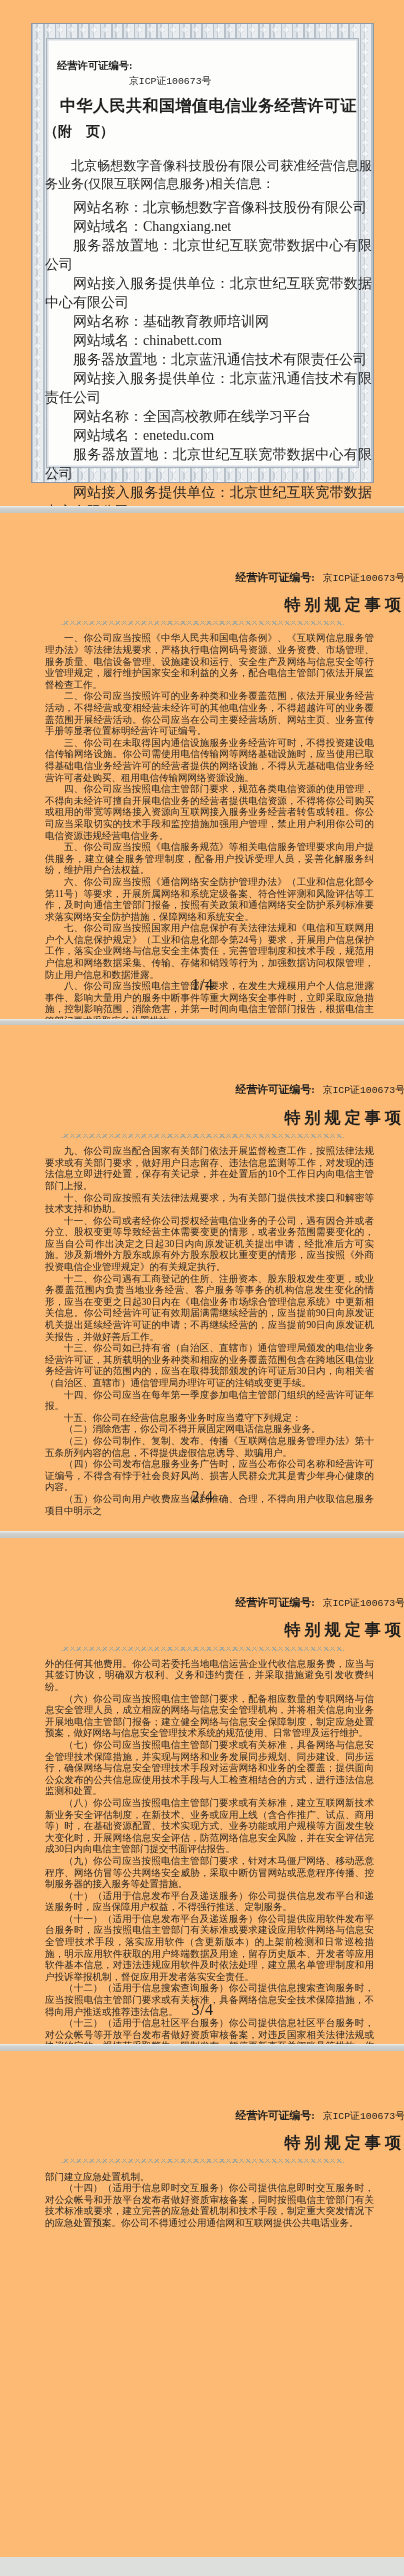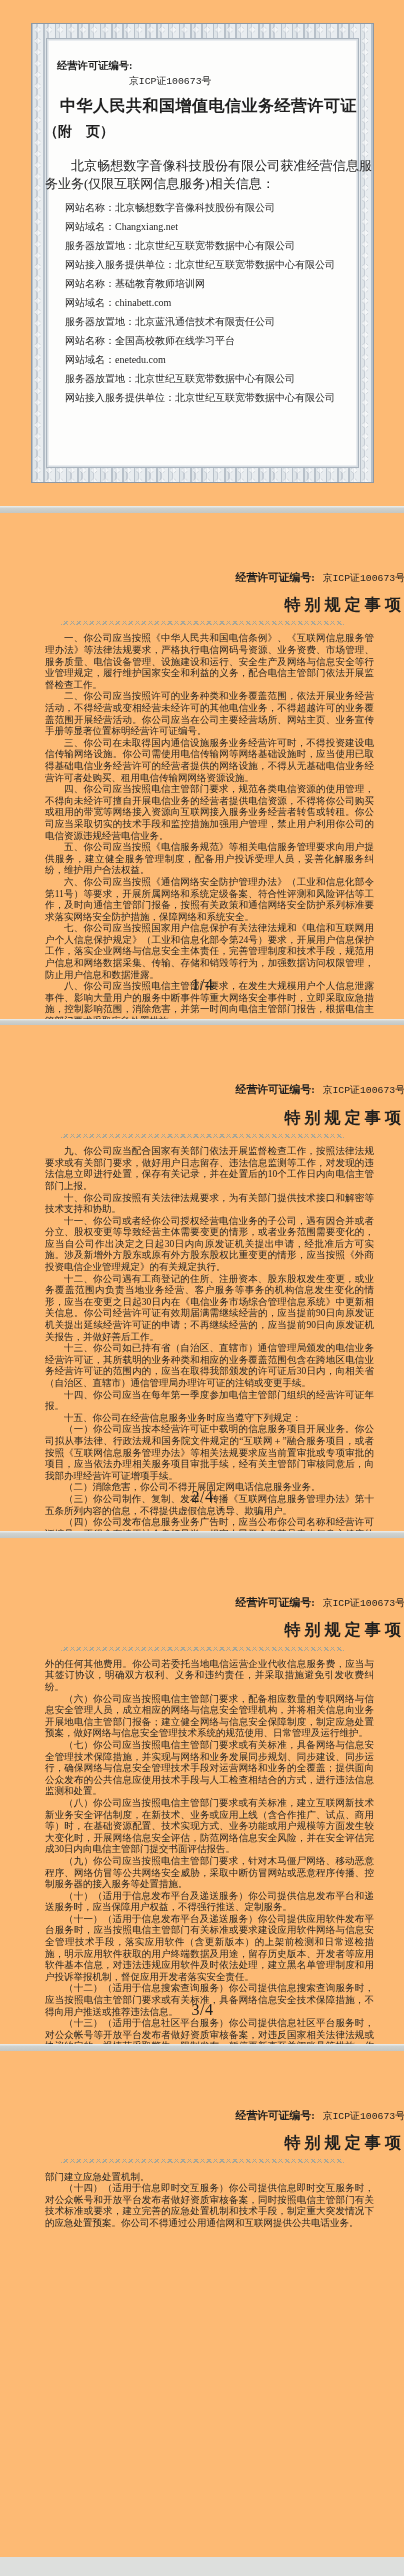--- a/index.html
+++ b/index.html
@@ -60,21 +60,21 @@
   .cover-intro{
     margin:15.5px 1px 0 1px;
     font-size:13px;
     line-height:18px;
     text-indent:2em;
     text-align:justify;
   }
   .entries{margin-top:5.2px;}
   .entry{
     margin:0 1px;
-    font-size:10px;
+    font-size:14px;
     line-height:19px;
     text-indent:2em;
     text-align:justify;
   }
   .e-val{font-family:inherit;}
 
   
   .prov-head{
     padding:58px 0 0 57px;
     font-size:10.8px;
@@ -143,20 +143,21 @@
           <p class="entry"><span class="e-lbl">服务器放置地：</span><span class="e-val">北京世纪互联宽带数据中心有限公司</span></p>
 
           <p class="entry"><span class="e-lbl">网站接入服务提供单位：</span><span class="e-val">北京世纪互联宽带数据中心有限公司</span></p>
 
           <p class="entry"><span class="e-lbl">网站名称：</span><span class="e-val">基础教育教师培训网</span></p>
 
           <p class="entry"><span class="e-lbl">网站域名：</span><span class="e-val">chinabett.com</span></p>
 
           <p class="entry"><span class="e-lbl">服务器放置地：</span><span class="e-val">北京蓝汛通信技术有限责任公司</span></p>
 
+          <p class="entry"><span class="e-lbl">网站接入服务提供单位：</span><span class="e-val">北京蓝汛通信技术有限责任公司</span></p>
 
           <p class="entry"><span class="e-lbl">网站名称：</span><span class="e-val">全国高校教师在线学习平台</span></p>
 
           <p class="entry"><span class="e-lbl">网站域名：</span><span class="e-val">enetedu.com</span></p>
 
           <p class="entry"><span class="e-lbl">服务器放置地：</span><span class="e-val">北京世纪互联宽带数据中心有限公司</span></p>
 
           <p class="entry"><span class="e-lbl">网站接入服务提供单位：</span><span class="e-val">北京世纪互联宽带数据中心有限公司</span></p>
         </div>
     </div>
@@ -211,21 +212,20 @@
         <p class="para">十一、你公司或者经你公司授权经营电信业务的子公司，遇有因合并或者分立、股权变更等导致经营主体需要变更的情形，或者业务范围需要变化的，应当自公司作出决定之日起30日内向原发证机关提出申请，经批准后方可实施。涉及新增外方股东或原有外方股东股权比重变更的情形，应当按照《外商投资电信企业管理规定》的有关规定执行。</p>
 
         <p class="para">十二、你公司遇有工商登记的住所、注册资本、股东股权发生变更，或业务覆盖范围内负责当地业务经营、客户服务等事务的机构信息发生变化的情形，应当在变更之日起30日内在《电信业务市场综合管理信息系统》中更新相关信息。你公司经营许可证有效期届满需继续经营的，应当提前90日向原发证机关提出延续经营许可证的申请；不再继续经营的，应当提前90日向原发证机关报告，并做好善后工作。</p>
 
         <p class="para">十三、你公司如已持有省（自治区、直辖市）通信管理局颁发的电信业务经营许可证，其所载明的业务种类和相应的业务覆盖范围包含在跨地区电信业务经营许可证的范围内的，应当在取得我部颁发的许可证后30日内，向相关省（自治区、直辖市）通信管理局办理许可证的注销或变更手续。</p>
 
         <p class="para">十四、你公司应当在每年第一季度参加电信主管部门组织的经营许可证年报。</p>
 
         <p class="para">十五、你公司在经营信息服务业务时应当遵守下列规定：</p>
 
-        <p class="para">（一）你公司应当按本经营许可证中载明的信息服务项目开展业务。你公司拟从事法律、行政法规和国务院文件规定的“互联网＋”融合服务项目，或者按照《互联网信息服务管理办法》等相关法规要求应当前置审批或专项审批的项目，应当依法办理相关服务项目审批手续，经有关主管部门审核同意后，向我部办理经营许可证增项手续。</p>
 
         <p class="para">（二）消除危害，你公司不得开展固定网电话信息服务业务。</p>
 
         <p class="para">（三）你公司制作、复制、发布、传播《互联网信息服务管理办法》第十五条所列内容的信息，不得提供虚假信息诱导、欺骗用户。</p>
 
         <p class="para">（四）你公司发布信息服务业务广告时，应当公布你公司名称和经营许可证编号，不得含有悖于社会良好风尚、损害人民群众尤其是青少年身心健康的内容。</p>
 
         <p class="para">（五）你公司向用户收费应当做到准确、合理，不得向用户收取信息服务项目中明示之</p>
       </div>
     <div class="page-num">2/4</div>

